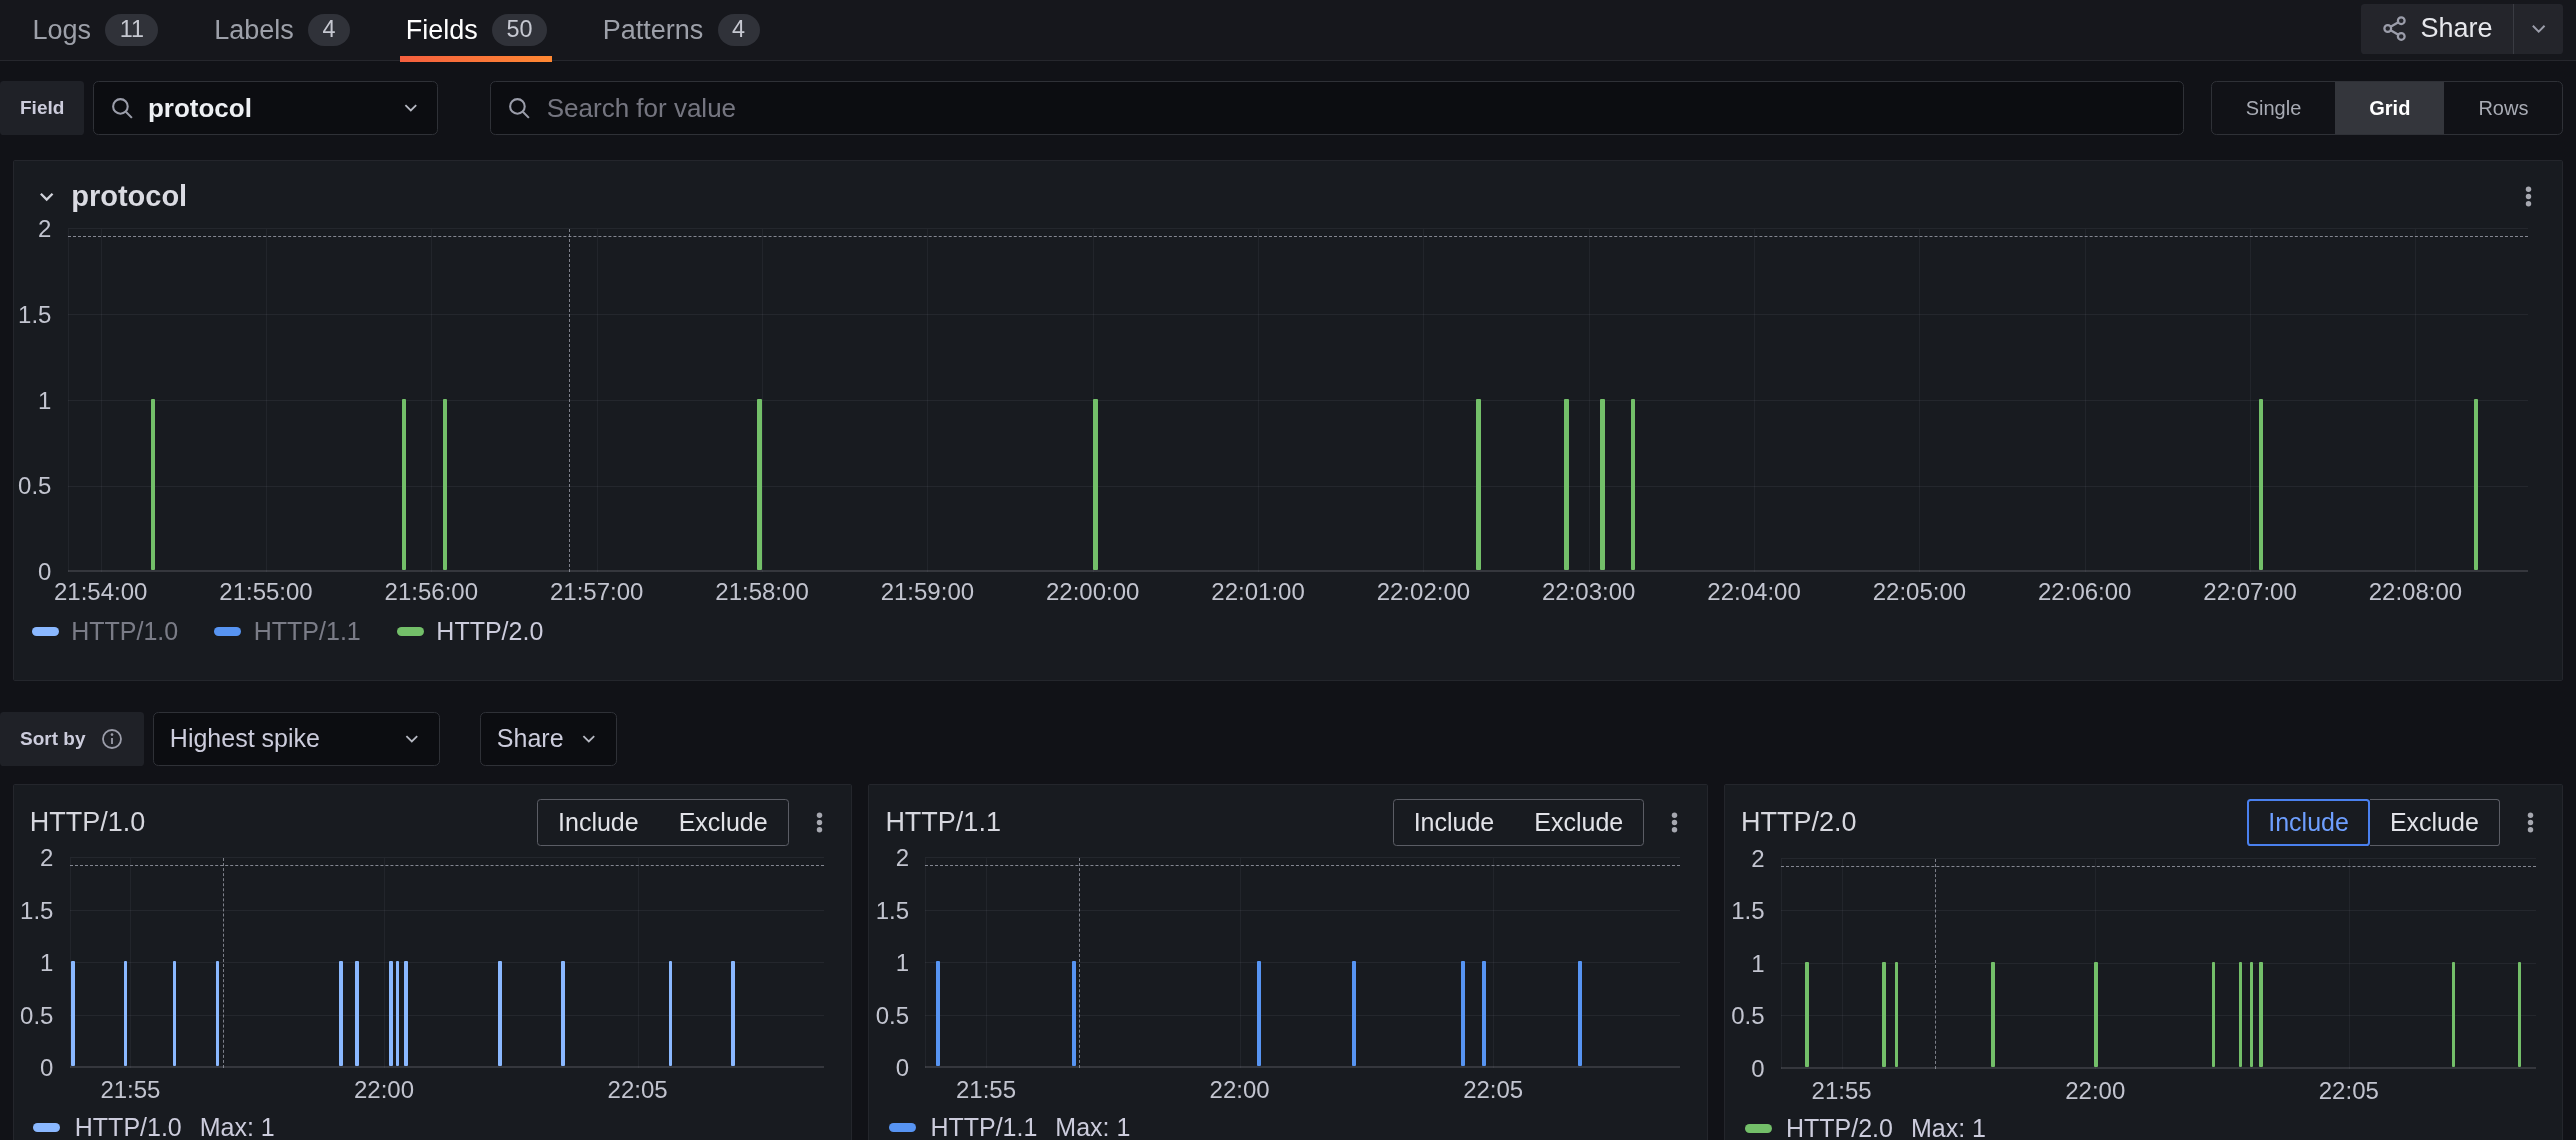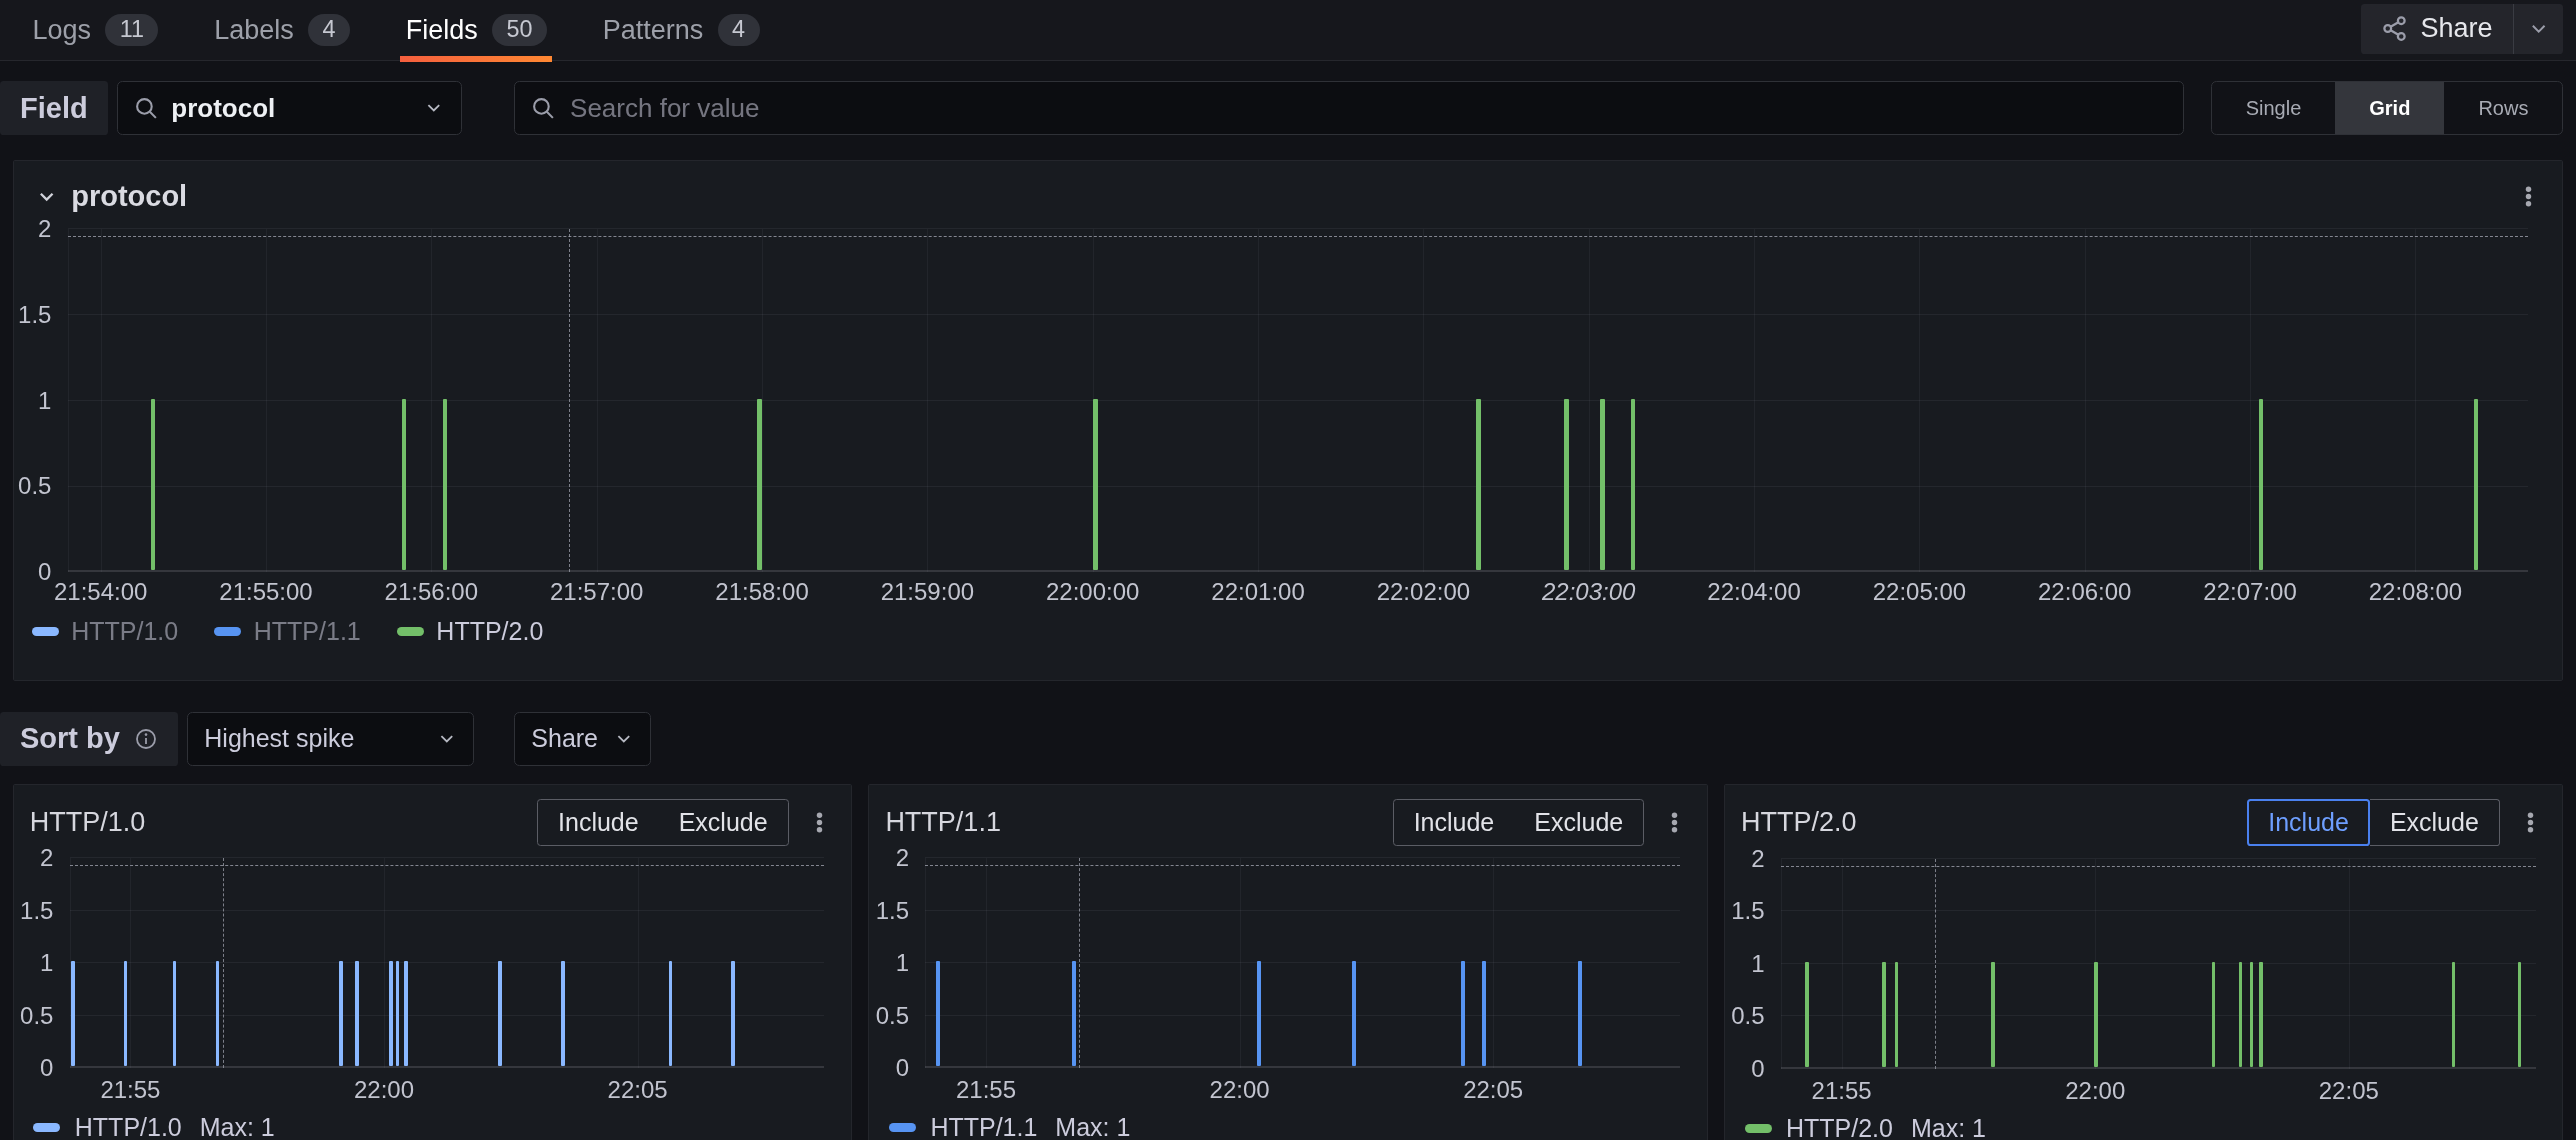--- a/index.html
+++ b/index.html
@@ -38,21 +38,21 @@
     color:#e6e7ec; cursor:pointer; overflow:hidden;
   }
   .share-main { display:flex; align-items:center; gap:12.6px; padding:0 20px; font-size:27px; font-weight:500; }
   .share-divider { width:1.8px; background:#3a3c43; }
   .share-caret { display:flex; align-items:center; justify-content:center; width:49px; color:#c9cad2; }
 
   
   .filter-row { display:flex; align-items:stretch; height:54px; margin:20px 12.6px 0 0; }
   .group-label {
     background:#1f2127; border-radius:3.6px; display:flex; align-items:center; gap:14.4px;
-    padding:0 20px; font-size:29px; font-weight:700; color:#ccccdc; flex:none;
+    padding:0 20px; font-size:19px; font-weight:700; color:#ccccdc; flex:none;
   }
   .select {
     background:#0c0d11; border:1.8px solid #2f3137; border-radius:5.4px;
     display:flex; align-items:center; gap:12.6px; padding:0 16px;
     cursor:pointer; color:#ccccdc; font-size:25px;
   }
   .field-select { width:345px; margin-left:9px; }
   .field-select .sel-value { font-weight:700; color:#eef0f4; font-size:26px; }
   .select .caret { margin-left:auto; color:#b7b9c3; display:flex; }
   .icon { display:inline-flex; color:#9b9daa; }
@@ -285,21 +285,21 @@
       <div class="xlabels">
           <div class="xtick" style="left: 1.34378%;">21:54:00</div>
           <div class="xtick" style="left: 8.06271%;">21:55:00</div>
           <div class="xtick" style="left: 14.7816%;">21:56:00</div>
           <div class="xtick" style="left: 21.5006%;">21:57:00</div>
           <div class="xtick" style="left: 28.2195%;">21:58:00</div>
           <div class="xtick" style="left: 34.9384%;">21:59:00</div>
           <div class="xtick" style="left: 41.6573%;">22:00:00</div>
           <div class="xtick" style="left: 48.3763%;">22:01:00</div>
           <div class="xtick" style="left: 55.0952%;">22:02:00</div>
-          <div class="xtick" style="left: 61.8141%; font-style: italic;">22:03:00</div>
+          <div class="xtick" style="left: 61.8141%;">22:03:00</div>
           <div class="xtick" style="left: 68.533%;">22:04:00</div>
           <div class="xtick" style="left: 75.252%;">22:05:00</div>
           <div class="xtick" style="left: 81.9709%;">22:06:00</div>
           <div class="xtick" style="left: 88.6898%;">22:07:00</div>
           <div class="xtick" style="left: 95.4087%;">22:08:00</div>
         </div>
     </div>
 
     <div class="legend">
       <div class="legend-item dim">

